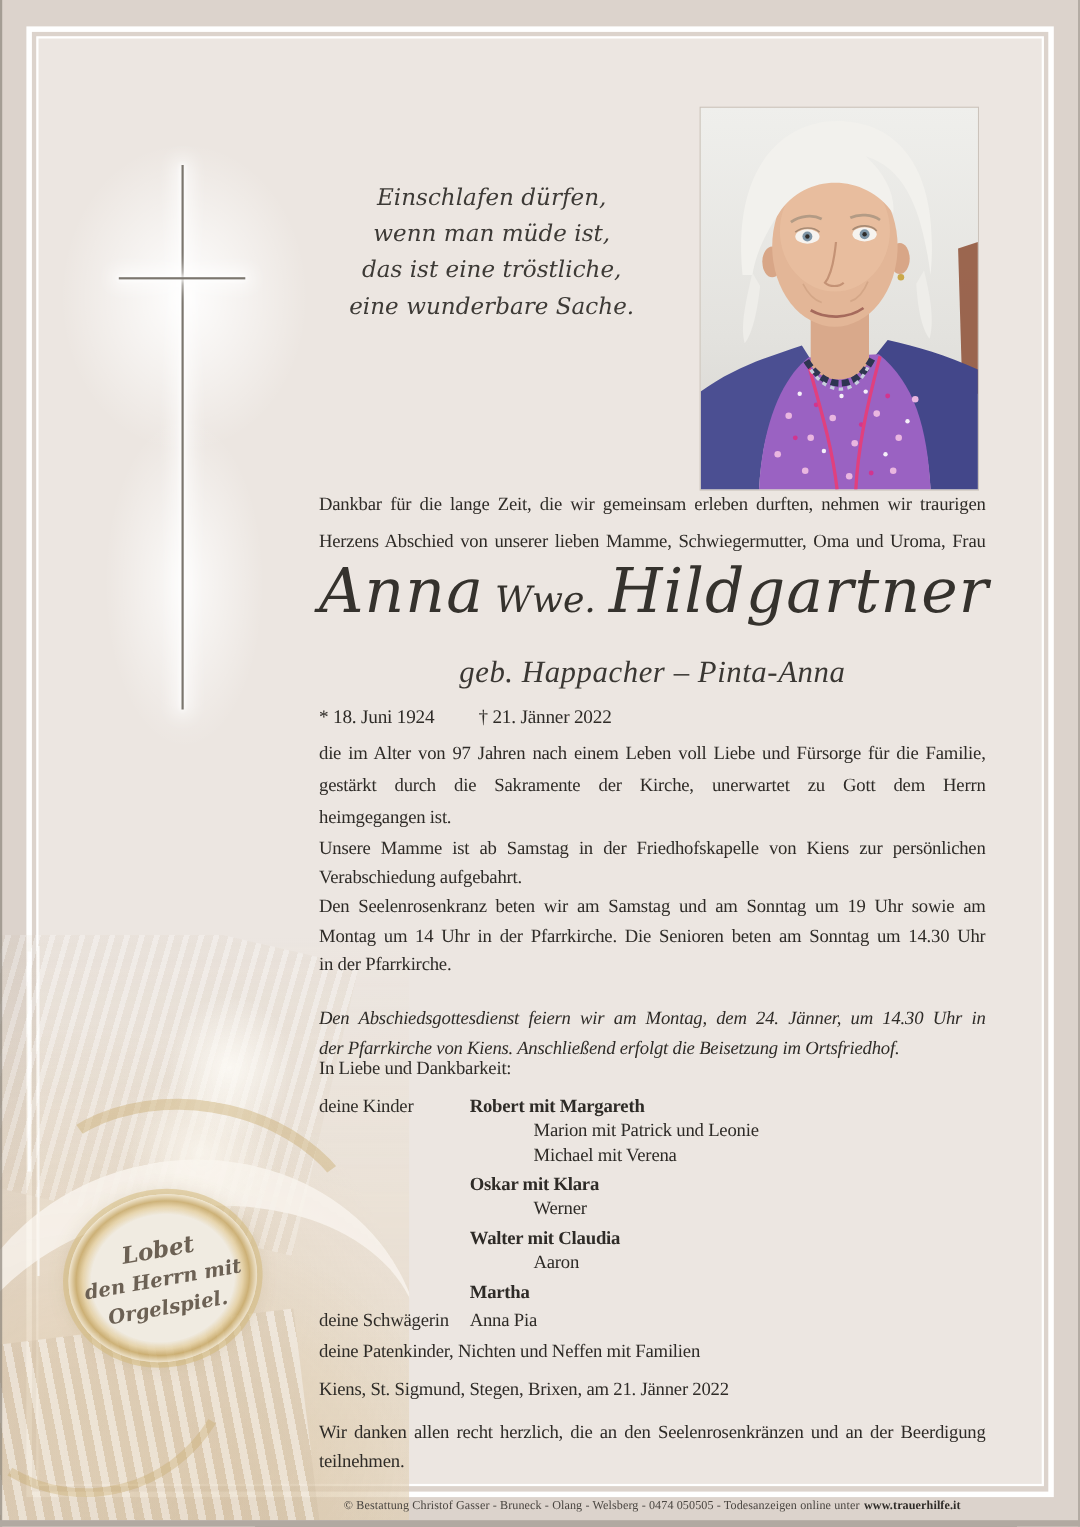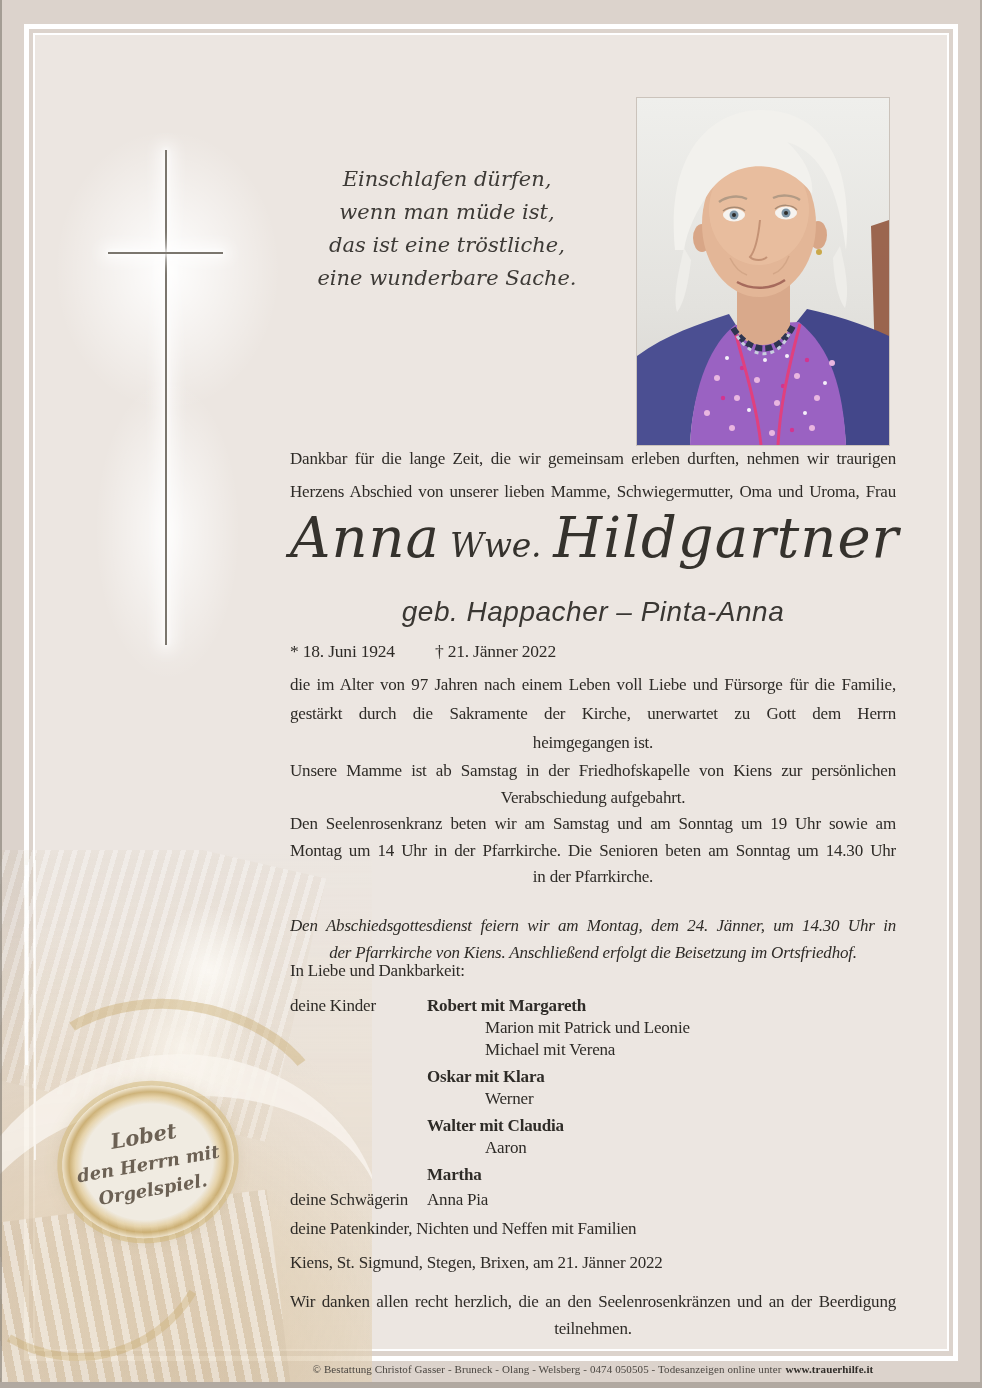--- a/index.html
+++ b/index.html
@@ -64,29 +64,29 @@
   
   .portrait{position:absolute;left:636px;top:97px;width:252px;height:347px;
       border:1px solid #cbc3bb;box-sizing:content-box;}
   .portrait svg{display:block;}
 
   
   .blk{position:absolute;left:290px;width:606px;color:#2e2b27;
        font-family:"Liberation Serif",serif;font-size:17px;letter-spacing:-0.2px;}
   .tl{text-align:justify;overflow:hidden;}
   .tl::after{content:"";display:inline-block;width:100%;height:0;}
-  .tl.last{text-align:center;}
+  .tl.last{text-align:left;}
   .tl.last::after{content:none;}
 
   .b-intro{top:442px;} .b-intro .tl{height:33px;line-height:33px;}
   .b-name{top:505px;height:100px;text-align:left;color:#35322d;
       font-family:"DejaVu Serif",serif;font-style:italic;}
   .n-big{font-size:56px;letter-spacing:1px;}
   .n-mid{font-size:33px;margin:0 12px 0 10px;}
-  .b-maiden{top:596px;text-align:center;font-family:Liberation Sans, sans-serif;font-style:italic;
+  .b-maiden{top:596px;text-align:center;font-family:Liberation Serif, serif;font-style:italic;
       font-size:28px;color:#3a3733;letter-spacing:.5px;}
   .b-dates{top:641px;text-align:left;font-size:17.5px;}
   .b-dates .dsep{display:inline-block;width:40px;}
   .b-p1{top:670px;} .b-p1 .tl{height:29px;line-height:29px;}
   .b-p23{top:758px;} .b-p23 .tl{height:26.5px;line-height:26.5px;}
   .b-p4{top:912px;font-style:italic;} .b-p4 .tl{height:27px;line-height:27px;}
   .b-closing{top:957px;line-height:27px;}
   .b-family{top:995px;}
   .fam-row{line-height:22px;white-space:nowrap;}
   .fam-col1{padding-left:137px;font-weight:bold;}

